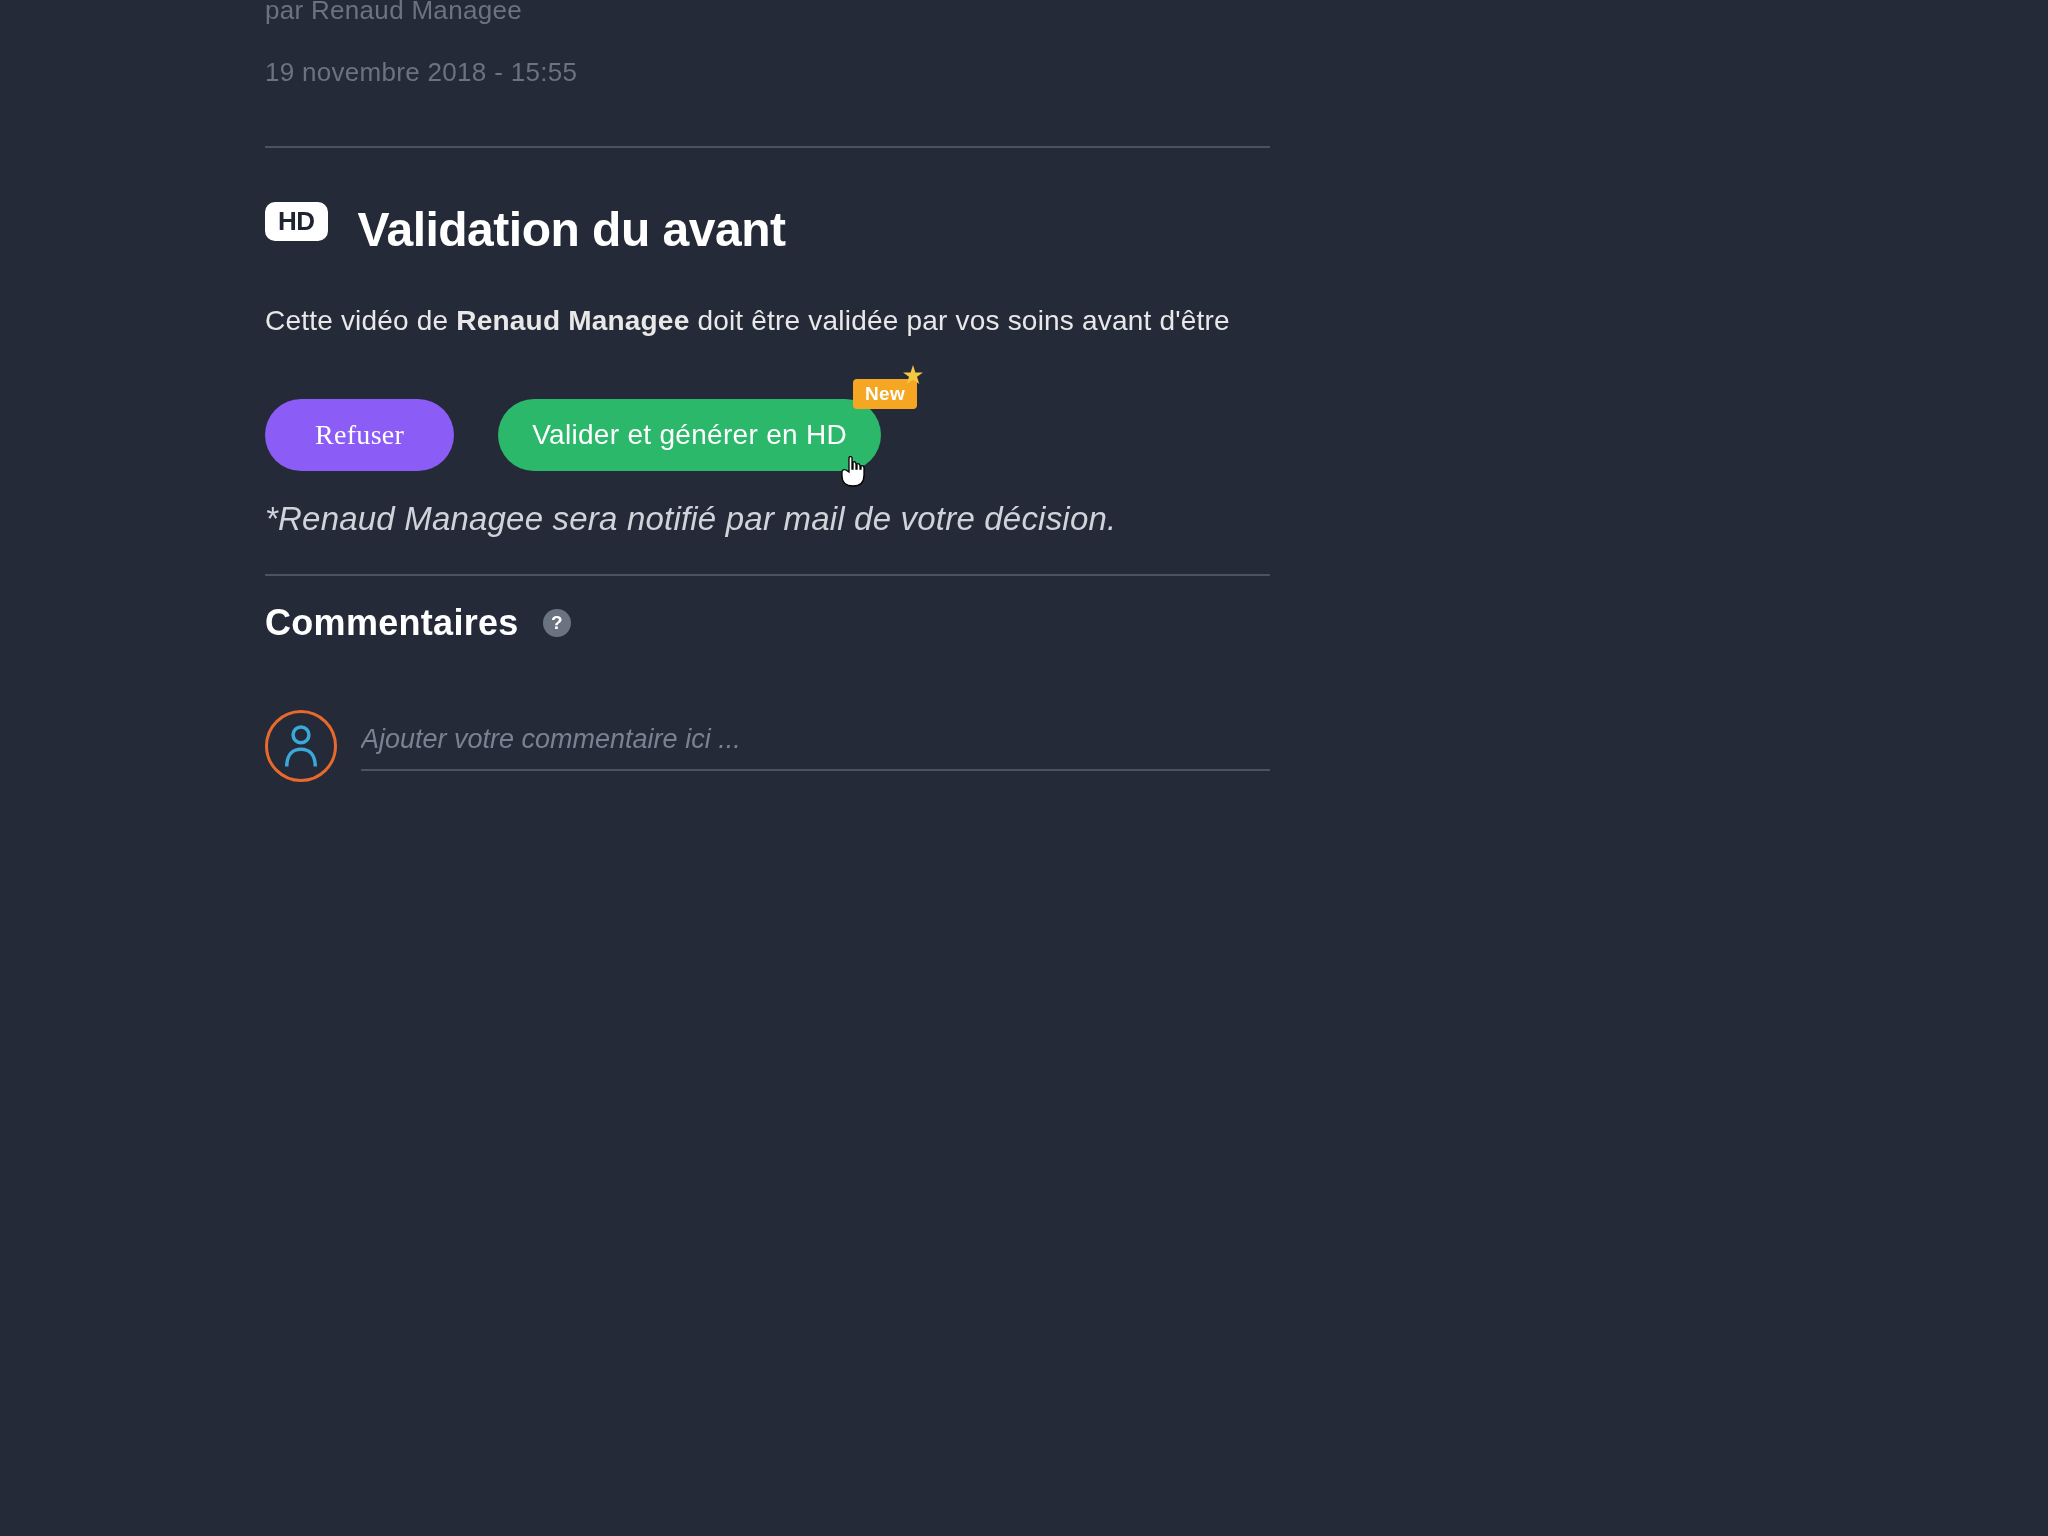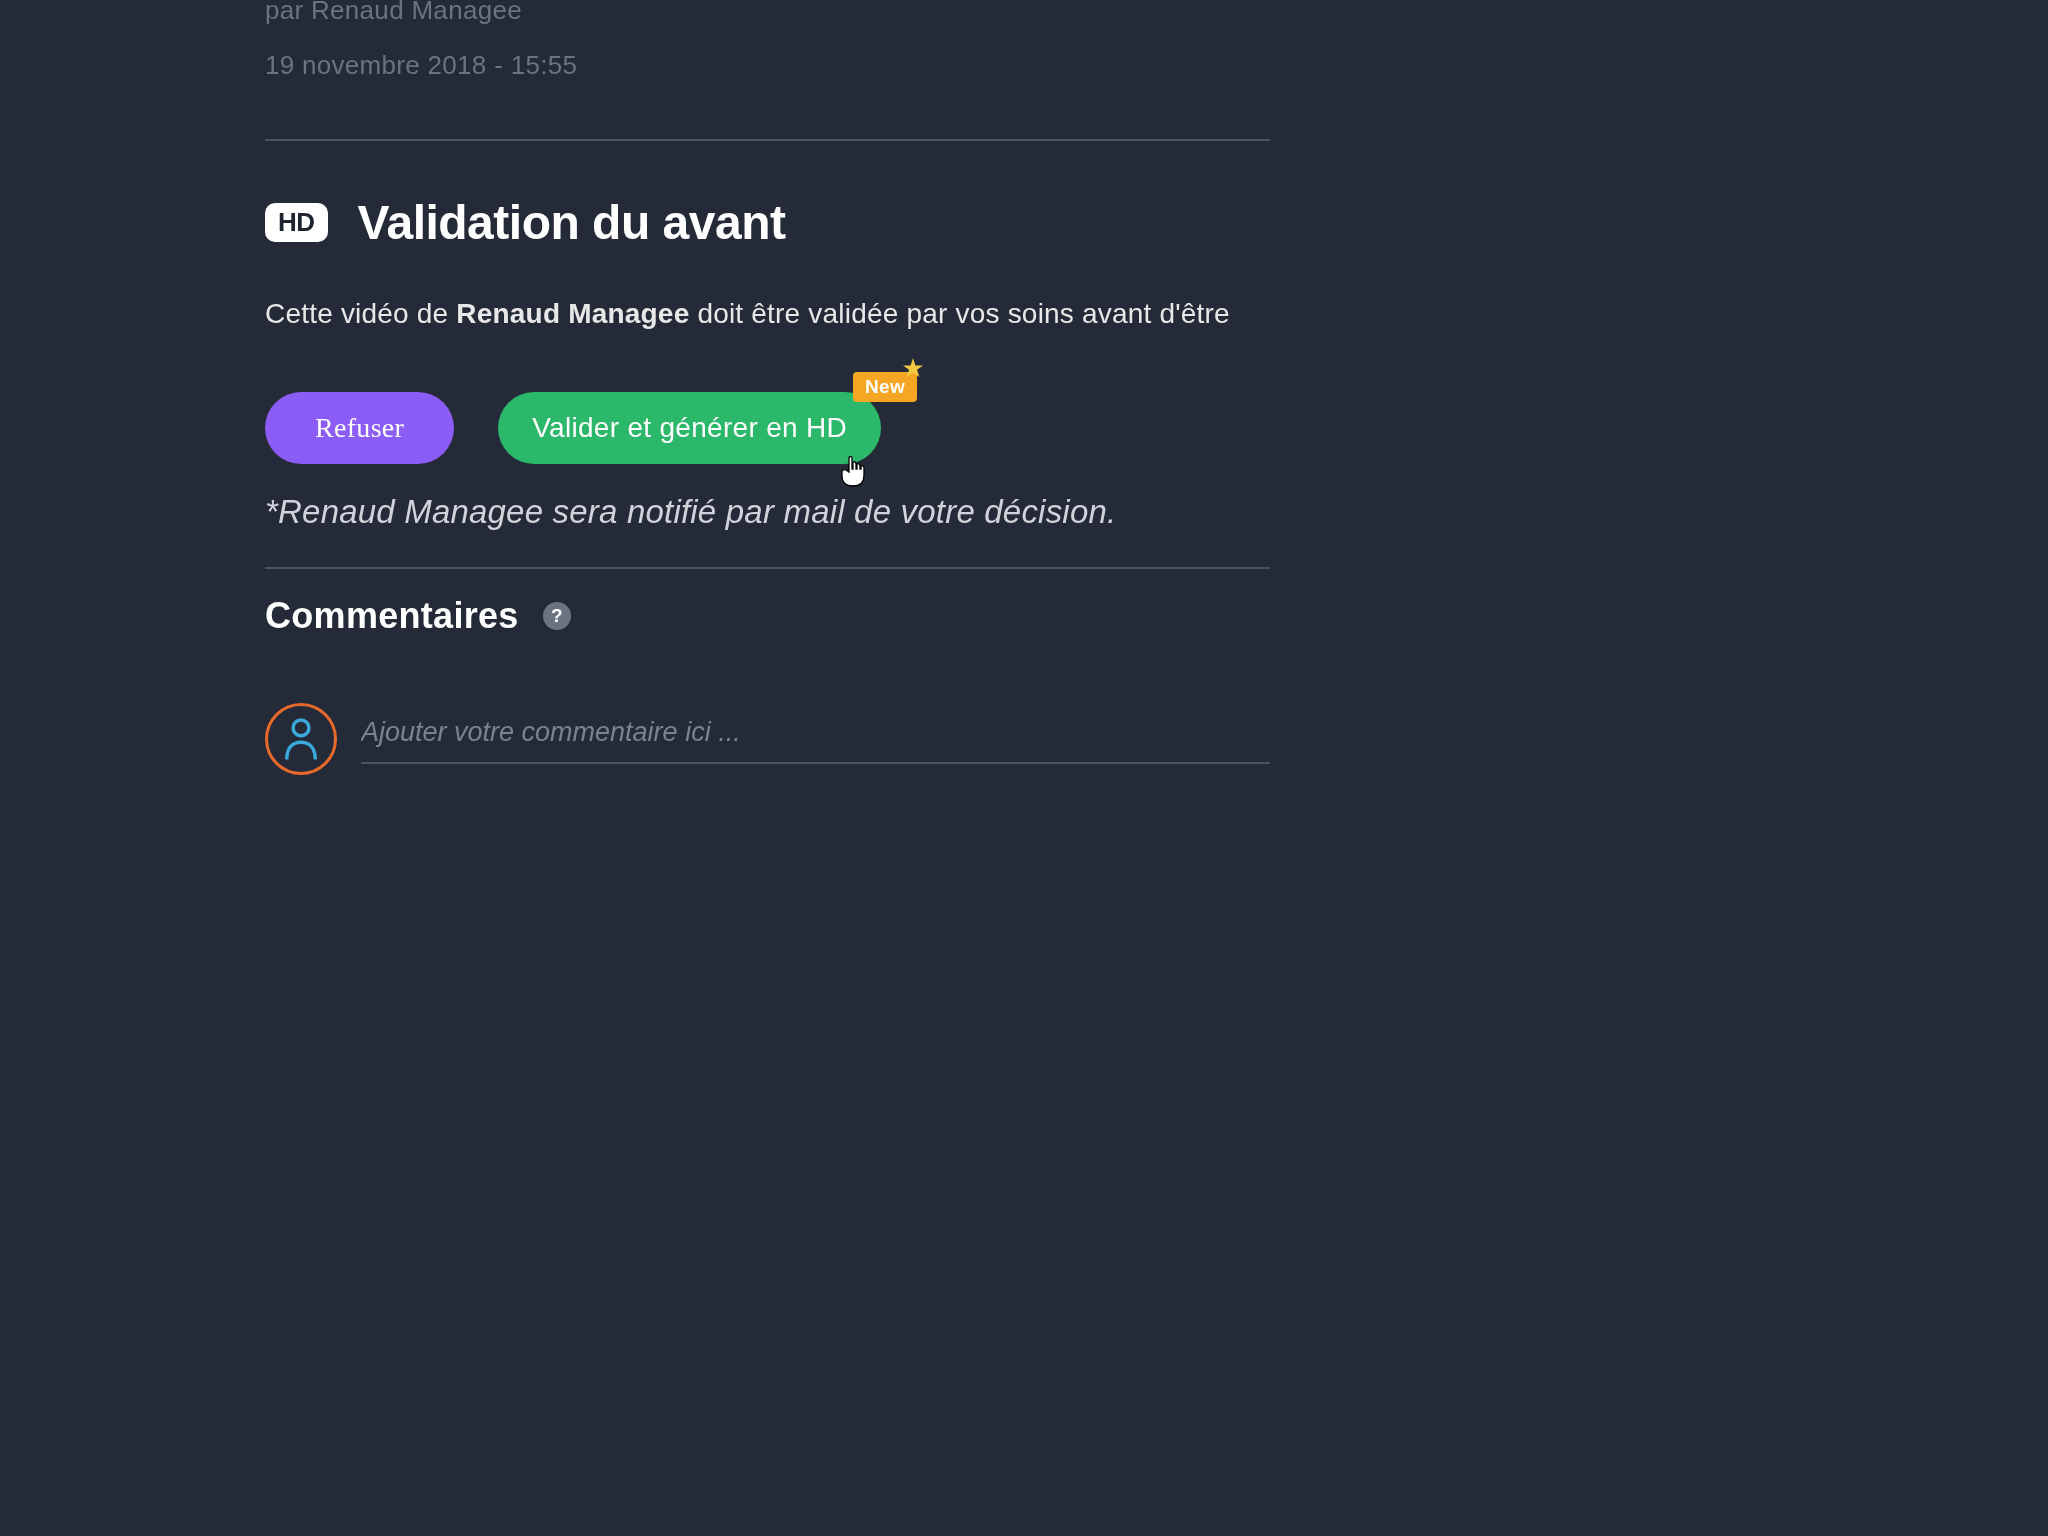--- a/index.html
+++ b/index.html
@@ -23,32 +23,32 @@
   .meta-line {
     color: #6b7280;
     font-size: 26px;
     font-weight: 400;
     letter-spacing: 0.3px;
   }
   .meta-author {
     margin-top: -5px;
   }
   .meta-date {
-    margin-top: 24px;
+    margin-top: 31px;
   }
   .divider {
     height: 2px;
     background: #4a5263;
     margin-top: 58px;
     margin-left: 0;
     width: 2000px;
   }
   .validation-header {
     display: flex;
-    align-items: center;
+    align-items: flex-start;
     margin-top: 54px;
     gap: 30px;
   }
   .hd-badge {
     background: #ffffff;
     color: #1e2430;
     font-weight: 900;
     font-size: 26px;
     padding: 4px 13px;
     border-radius: 10px;

